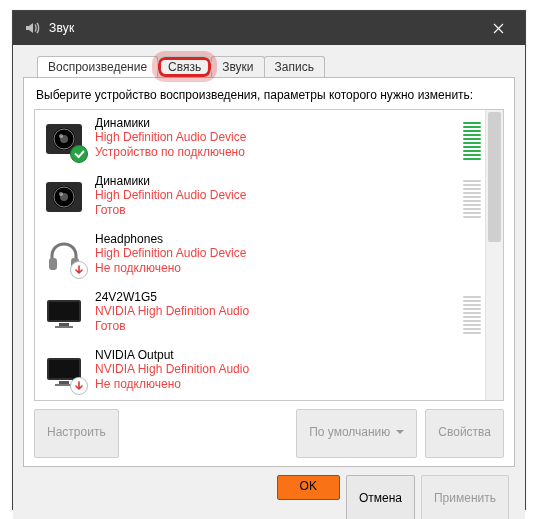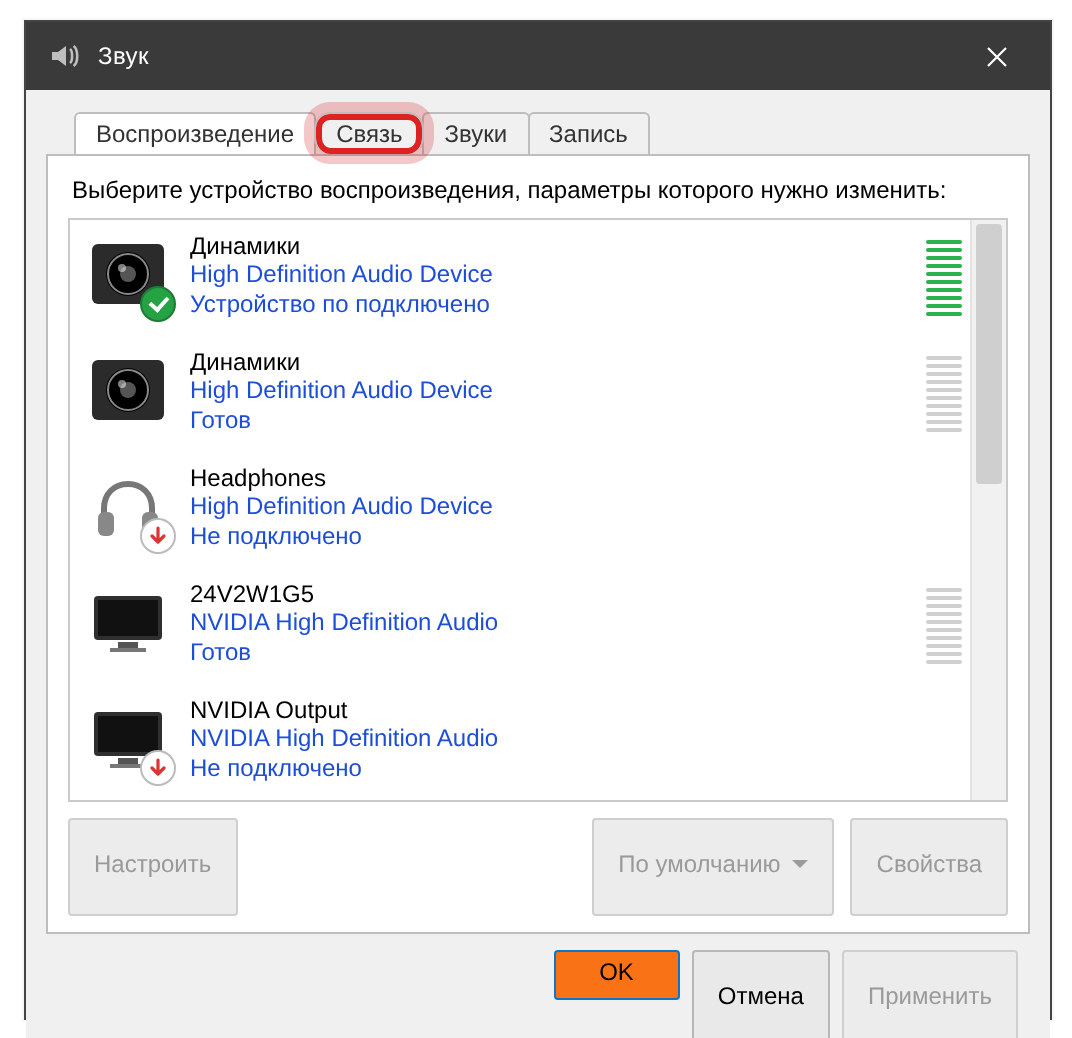--- a/index.html
+++ b/index.html
@@ -11,30 +11,30 @@
   .titlebar .close{width:42px;height:34px;display:flex;align-items:center;justify-content:center;color:#fff}
   .client{flex:1;background:#f0f0f0;padding:10px 10px 8px 10px;display:flex;flex-direction:column}
   .tabs{display:flex;align-items:flex-start;height:22px;margin-left:14px}
   .tab{padding:3px 10px 3px 10px;border:1px solid #bdbdbd;border-bottom:none;background:#f0f0f0;color:#333;margin-right:-1px;position:relative;top:1px;border-top-left-radius:3px;border-top-right-radius:3px;font-size:12px}
   .tab.active{background:#fff;z-index:2}
   .tab.highlight{box-shadow:0 0 0 3px #d22 inset,0 0 0 5px rgba(210,34,34,.25);border-radius:8px;z-index:5}
   .panel{flex:1;background:#fff;border:1px solid #bdbdbd;border-top-left-radius:0;padding:10px 10px 8px 10px;display:flex;flex-direction:column}
   .instruction{font-size:12px;margin:0 0 6px 2px;color:#000;line-height:1.25}
   .listwrap{flex:1;border:1px solid #c9c9c9;background:#fff;display:flex;position:relative;overflow:hidden}
   .list{flex:1;overflow:hidden}
-  .row{display:flex;align-items:flex-start;padding:6px 2px 8px 8px;gap:10px}
+  .row{display:flex;align-items:flex-end;padding:6px 2px 8px 8px;gap:10px}
   .devicon{width:42px;height:42px;position:relative;flex:0 0 42px;display:flex;align-items:center;justify-content:center}
   .badge{position:absolute;right:-3px;bottom:-3px;width:16px;height:16px;border-radius:50%;background:#fff;border:1px solid #bbb;display:flex;align-items:center;justify-content:center}
   .badge.ok{background:#25a244;border-color:#1e7a34}
   .badge.ok::after{content:"";width:7px;height:4px;border:2px solid #fff;border-top:none;border-right:none;transform:rotate(-48deg);margin-top:-2px}
   .badge.down{background:#fff}
   .badge.down svg{display:block}
   .txt{flex:1;min-width:0}
   .t1{font-size:12px;color:#000}
-  .t2,.t3{font-size:12px;color:#1d4ed8;line-height:1.25}
+  .t2,.t3{font-size:12px;color:#ef4444;line-height:1.25}
   .meter{width:18px;height:40px;display:flex;flex-direction:column-reverse;gap:2px;margin-top:2px;margin-right:2px}
   .meter span{display:block;height:2px;background:#d0d0d0;border-radius:1px}
   .meter.green span.on{background:#2bb24c}
   .scrollbar{width:17px;background:#f1f1f1;border-left:1px solid #e3e3e3;position:relative}
   .thumb{position:absolute;left:2px;right:2px;top:2px;height:130px;background:#cfcfcf;border-radius:2px}
   .panelbtns{display:flex;gap:8px;margin-top:8px;align-items:center}
   .spacer{flex:1}
   .btn{height:23px;line-height:21px;padding:12px 12px;border:1px solid #b8b8b8;background:#e9e9e9;color:#6d6d6d;font-size:12px;border-radius:2px}
   .btn.disabled{color:#9a9a9a;background:#ececec;border-color:#cfcfcf}
   .btn.chev::after{content:"";display:inline-block;margin-left:6px;border:4px solid transparent;border-top-color:#9a9a9a;transform:translateY(2px)}

